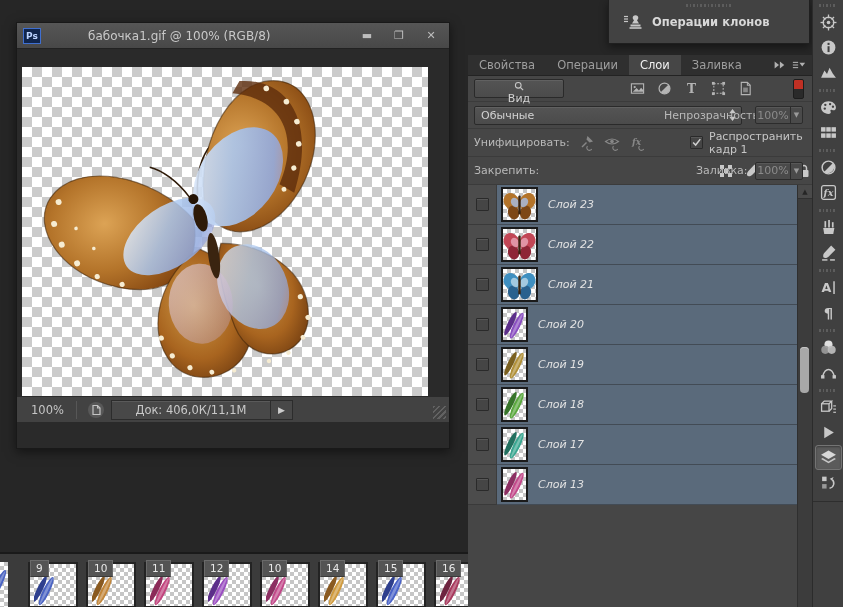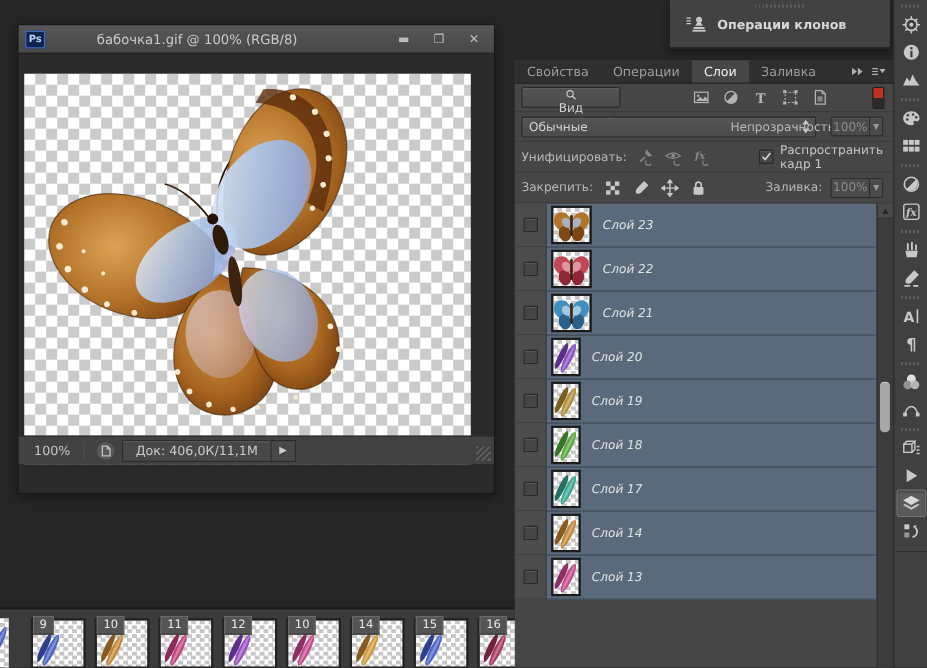--- a/index.html
+++ b/index.html
@@ -22,21 +22,21 @@
   .canvas-wrap { position:absolute; left:0; top:27px; width:432px; height:372px; background:#2a2a2a; }
   .canvas { position:absolute; left:5px; top:17px; width:406px; height:355px;
     background:repeating-conic-gradient(#cbcbcb 0% 25%, #ffffff 0% 50%) 0 0/20px 20px; }
   .canvas svg { position:absolute; inset:0; }
 
   .statusbar { position:absolute; left:0; bottom:0; width:432px; height:26px; background:#424242;
     border-top:1px solid #2a2a2a; display:flex; align-items:center; }
   .zoom-text { color:#c6c6c6; font-size:11.5px; padding:0 12px 0 14px; }
   .sb-divider { width:1px; height:18px; background:#2e2e2e; border-right:1px solid #575757; }
   .sb-icon { width:22px; height:18px; margin:0 4px 0 8px; }
-  .doc-field { width:136px; height:20px; background:#484848; border:1px solid #2c2c2c;
+  .doc-field { width:160px; height:20px; background:#484848; border:1px solid #2c2c2c;
     box-shadow:inset 0 1px 0 #5a5a5a; color:#c9c9c9; display:flex; align-items:center; justify-content:center;
     font-size:11.5px; }
   .sb-play { width:22px; height:20px; background:#484848; border:1px solid #2c2c2c; border-left:none;
     display:flex; align-items:center; justify-content:center; color:#cdcdcd; font-size:9px; }
   .grip { position:absolute; right:3px; bottom:3px; width:13px; height:13px;
     background:repeating-linear-gradient(135deg,#6a6a6a 0 1.5px,transparent 1.5px 4px); opacity:.8; }
 
   
   .clone-panel { position:absolute; left:608px; top:0; width:202px; height:44px; background:#424242;
     border:1px solid #1f1f1f; border-top:none; box-shadow:0 3px 8px rgba(0,0,0,.45); }
@@ -51,21 +51,21 @@
   .tabbar { height:21px; background:#2f2f2f; display:flex; align-items:stretch; border-bottom:1px solid #232323; }
   .tab { padding:0 11px; line-height:21px; color:#9e9e9e; font-size:11.5px; white-space:nowrap; }
   .tab.active { background:#464646; color:#f0f0f0; }
   .tab-tools { margin-left:auto; display:flex; align-items:center; gap:6px; padding-right:6px; }
   .tab-tools .ic { width:14px; height:14px; opacity:.85; }
 
   .ctl-row { position:relative; display:flex; align-items:center; border-bottom:1px solid #3b3b3b; }
   .row-filter { height:26px; padding-left:6px; }
   .row-blend  { height:27px; padding-left:6px; }
   .row-unify  { height:28px; padding-left:6px; }
-  .row-lock   { height:28px; padding-left:6px; }
+  .row-lock   { height:28px; padding-left:6px;justify-content:space-between; }
 
   .dd { background:linear-gradient(#545454,#4b4b4b); border:1px solid #2a2a2a; border-radius:2px;
     height:19px; display:flex; align-items:center; box-shadow:inset 0 1px 0 #616161; }
   .dd .ic { width:12px; height:12px; margin:0 4px; }
   .dd .updown { margin-left:auto; width:9px; height:14px; margin-right:4px; }
   .dd-search { width:90px;flex-direction:column; }
   .dd-blend { width:268px; }
   .dd-label { color:#d2d2d2; font-size:11px; }
   .filter-icons { display:flex; gap:12px; margin-left:66px; }
   .filter-icons .ic { width:15px; height:15px; opacity:.85; }
@@ -565,35 +565,20 @@
               <span class="layer-name">Слой 17</span>
             </div>
           </div>
           <div class="layer-row">
             <div class="cb-col">
               <div class="checkbox"></div>
             </div>
             <div class="row-main">
               <div class="thumb" style="width: 27px; height: 35px;"><svg width="23" height="31" viewBox="0 0 23 31">
                   <g transform="translate(11.5 15.5) rotate(26)">
-                    <ellipse cx="-4" cy="1" rx="2.8" ry="13.0" fill="#8a5a20"></ellipse>
-                    <ellipse cx="2.5" cy="0" rx="3.4" ry="14.3" fill="#c2863a"></ellipse>
-                    <ellipse cx="2.5" cy="0" rx="1.3" ry="13.3" fill="#ffffff" opacity=".3"></ellipse>
-                  </g>
-                </svg></div>
-              <span class="layer-name">Слой 14</span>
-            </div>
-          </div>
-          <div class="layer-row">
-            <div class="cb-col">
-              <div class="checkbox"></div>
-            </div>
-            <div class="row-main">
-              <div class="thumb" style="width: 27px; height: 35px;"><svg width="23" height="31" viewBox="0 0 23 31">
-                  <g transform="translate(11.5 15.5) rotate(26)">
                     <ellipse cx="-4" cy="1" rx="2.8" ry="13.0" fill="#8c2f62"></ellipse>
                     <ellipse cx="2.5" cy="0" rx="3.4" ry="14.3" fill="#c2498a"></ellipse>
                     <ellipse cx="2.5" cy="0" rx="1.3" ry="13.3" fill="#ffffff" opacity=".3"></ellipse>
                   </g>
                 </svg></div>
               <span class="layer-name">Слой 13</span>
             </div>
           </div>
         </div>
       <div class="scrollbar">

